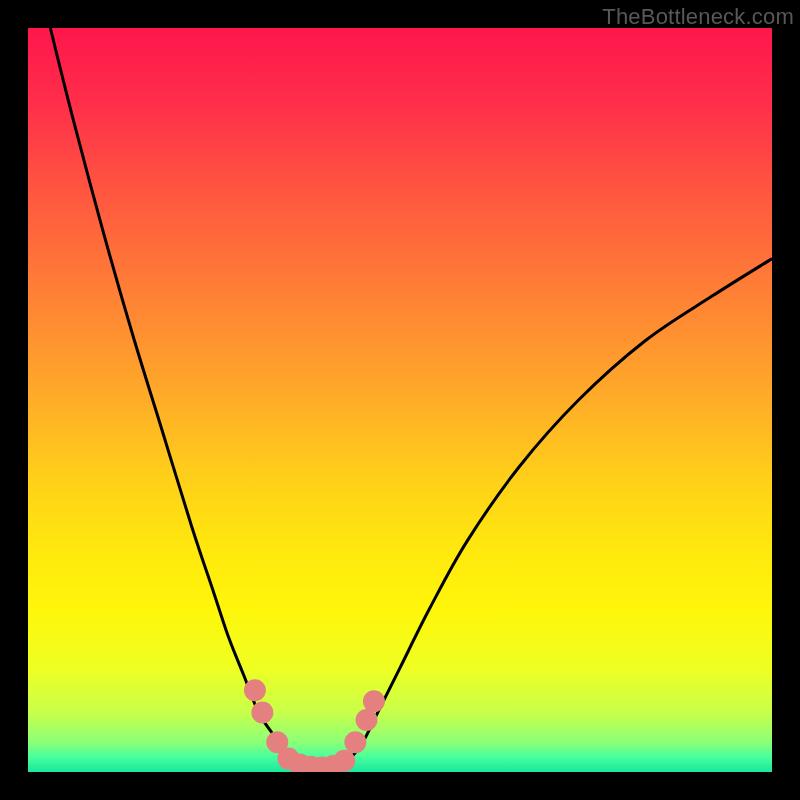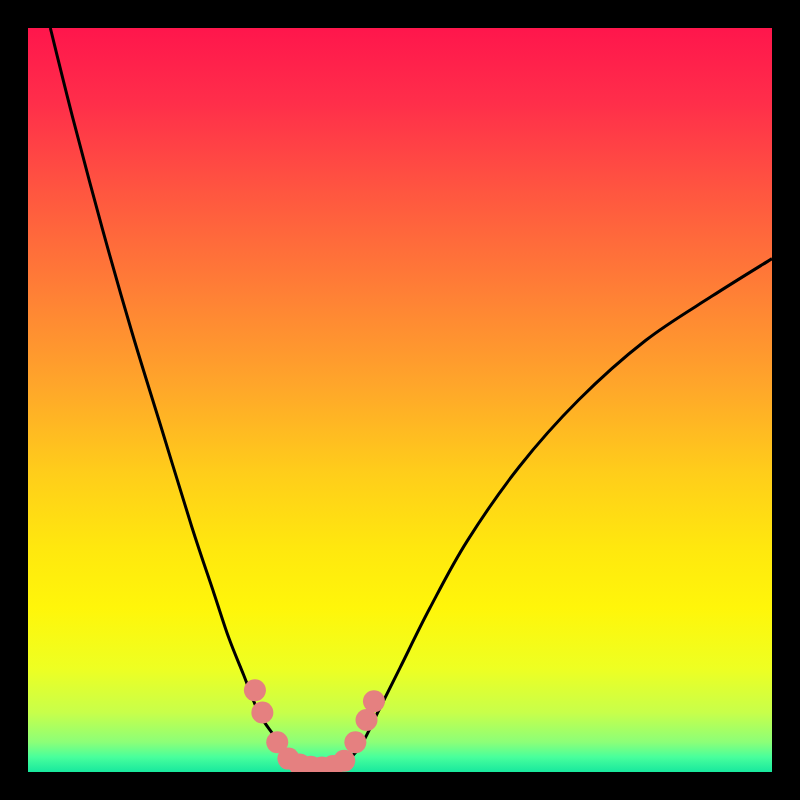--- a/index.html
+++ b/index.html
@@ -96,13 +96,14 @@
           <circle cx="293.88" cy="739.536" r="11" fill="#e58080"></circle>
           <circle cx="305.03999999999996" cy="738.048" r="11" fill="#e58080"></circle>
           <circle cx="316.2" cy="732.84" r="11" fill="#e58080"></circle>
           <circle cx="327.36" cy="714.24" r="11" fill="#e58080"></circle>
           <circle cx="338.52000000000004" cy="691.92" r="11" fill="#e58080"></circle>
           <circle cx="345.96000000000004" cy="673.3199999999999" r="11" fill="#e58080"></circle>
         </g>
     </svg>
   </div>
 
+  <div class="watermark">TheBottleneck.com</div>
 </div>
 
 </body></html>

